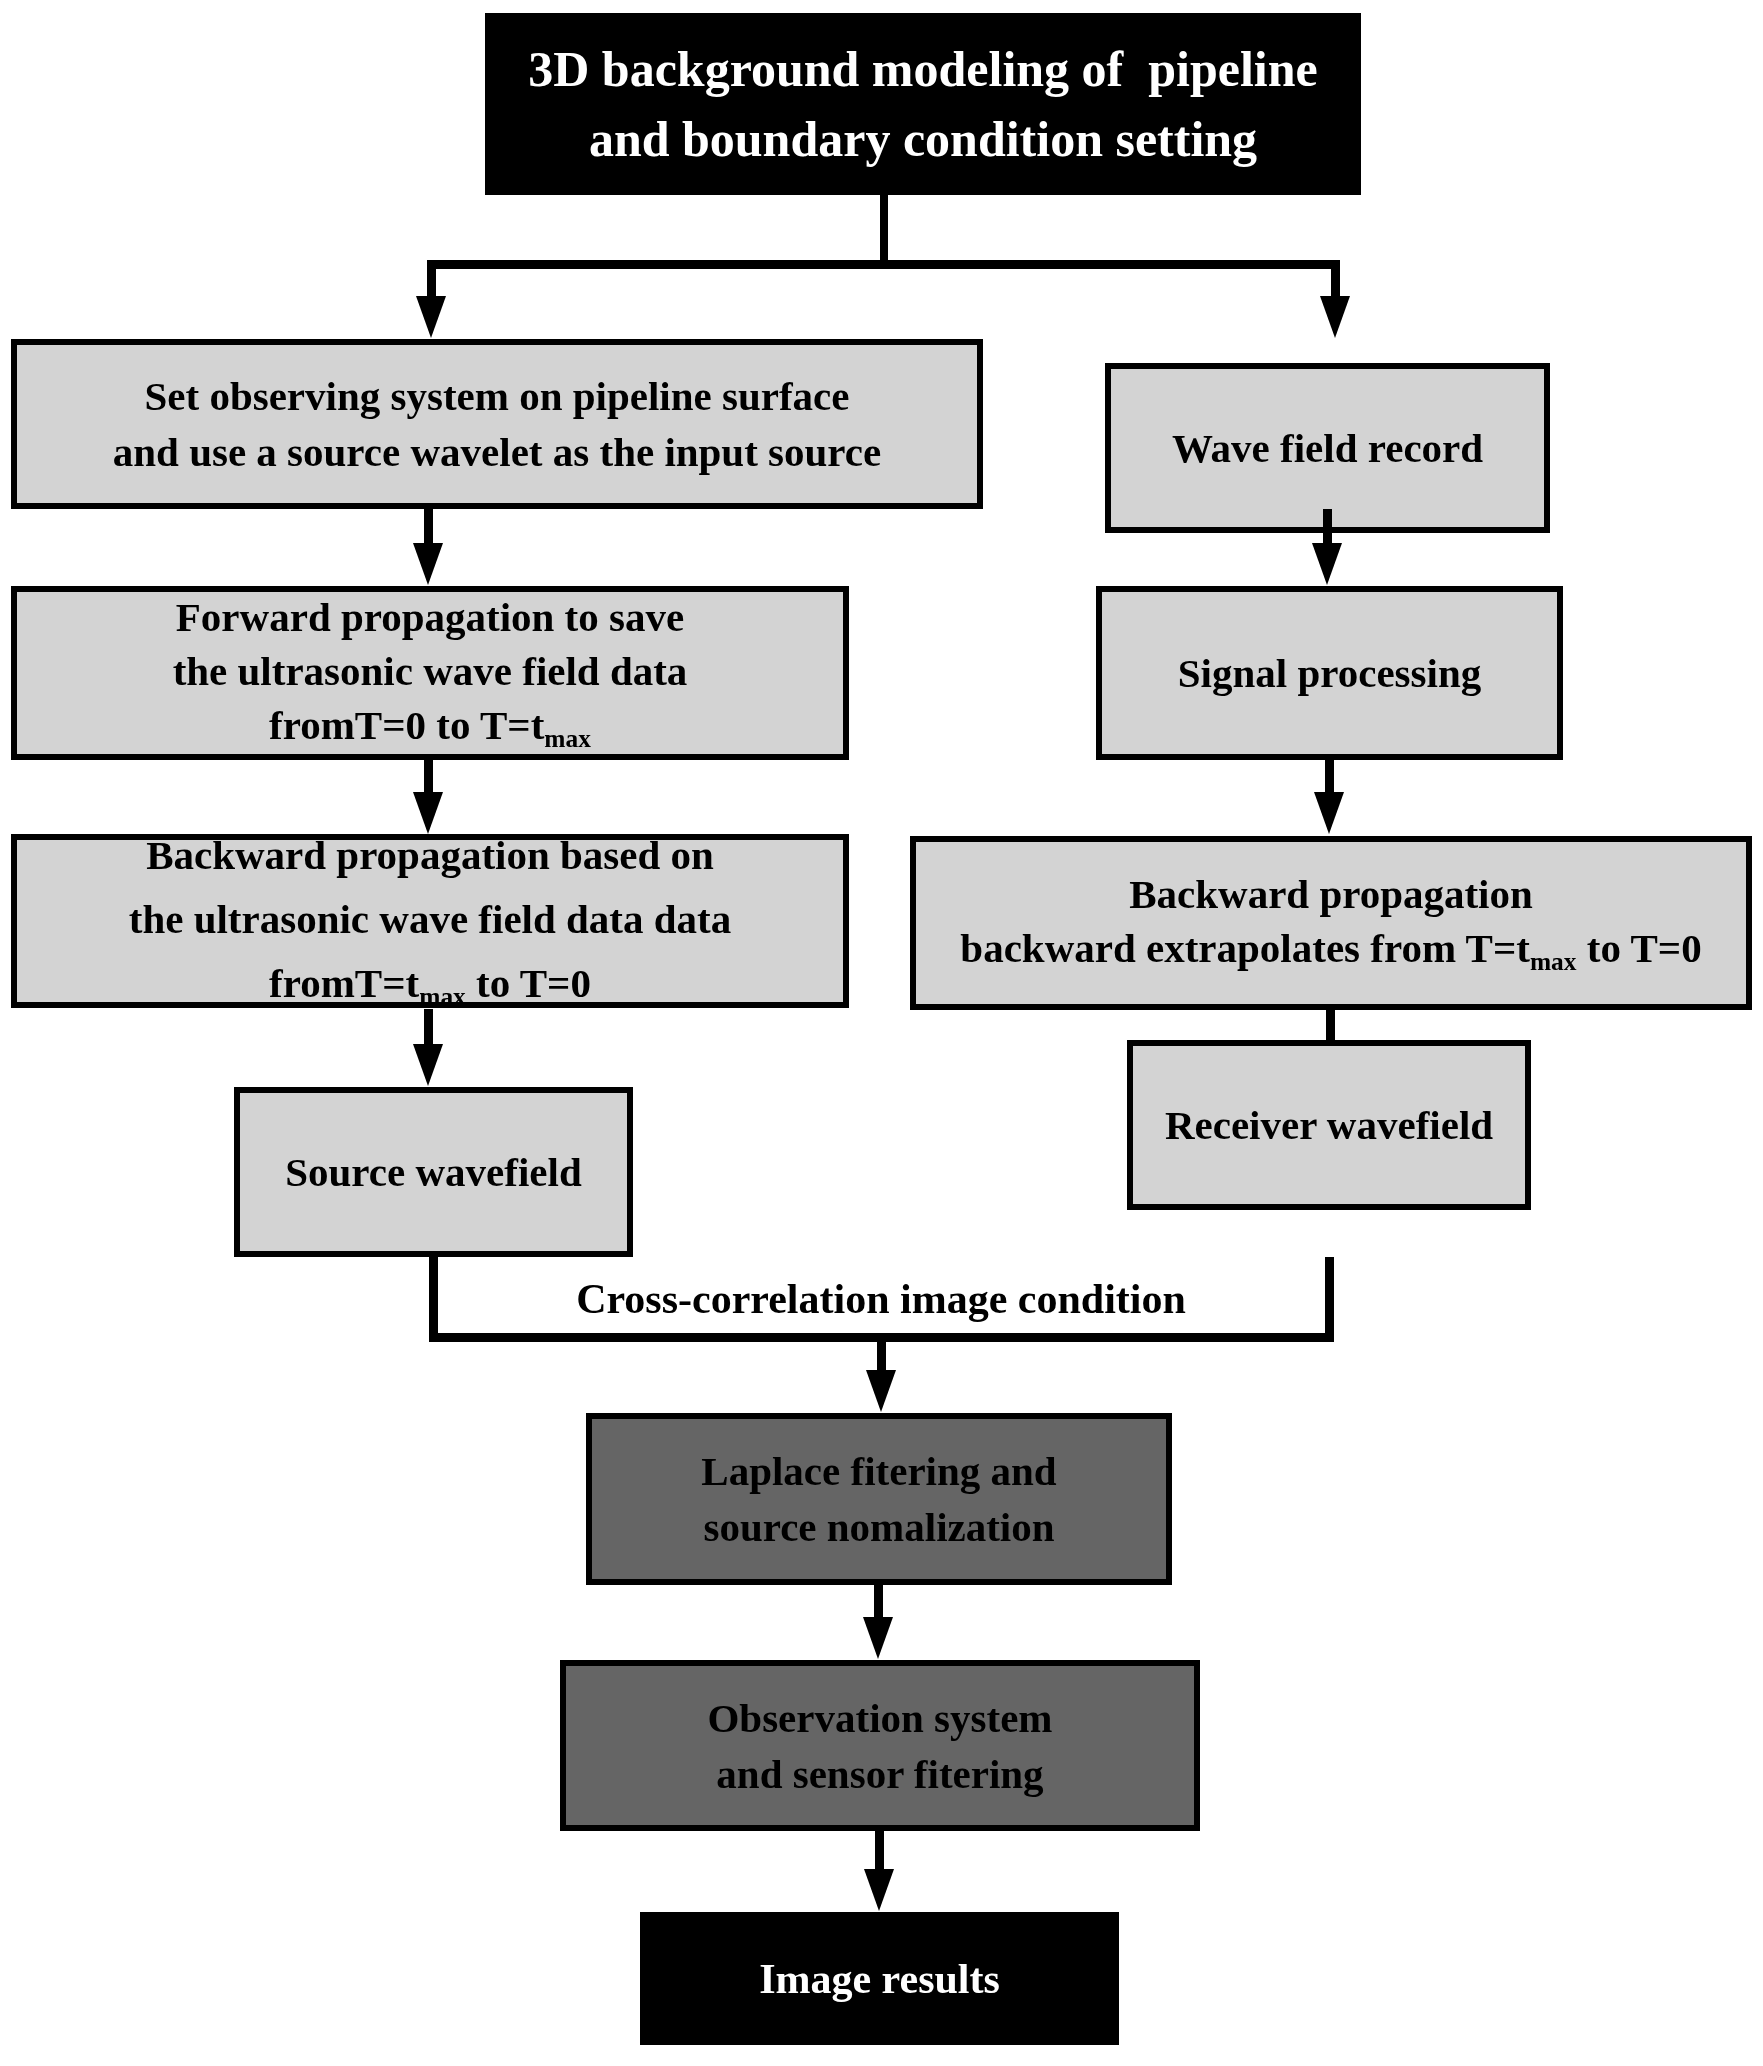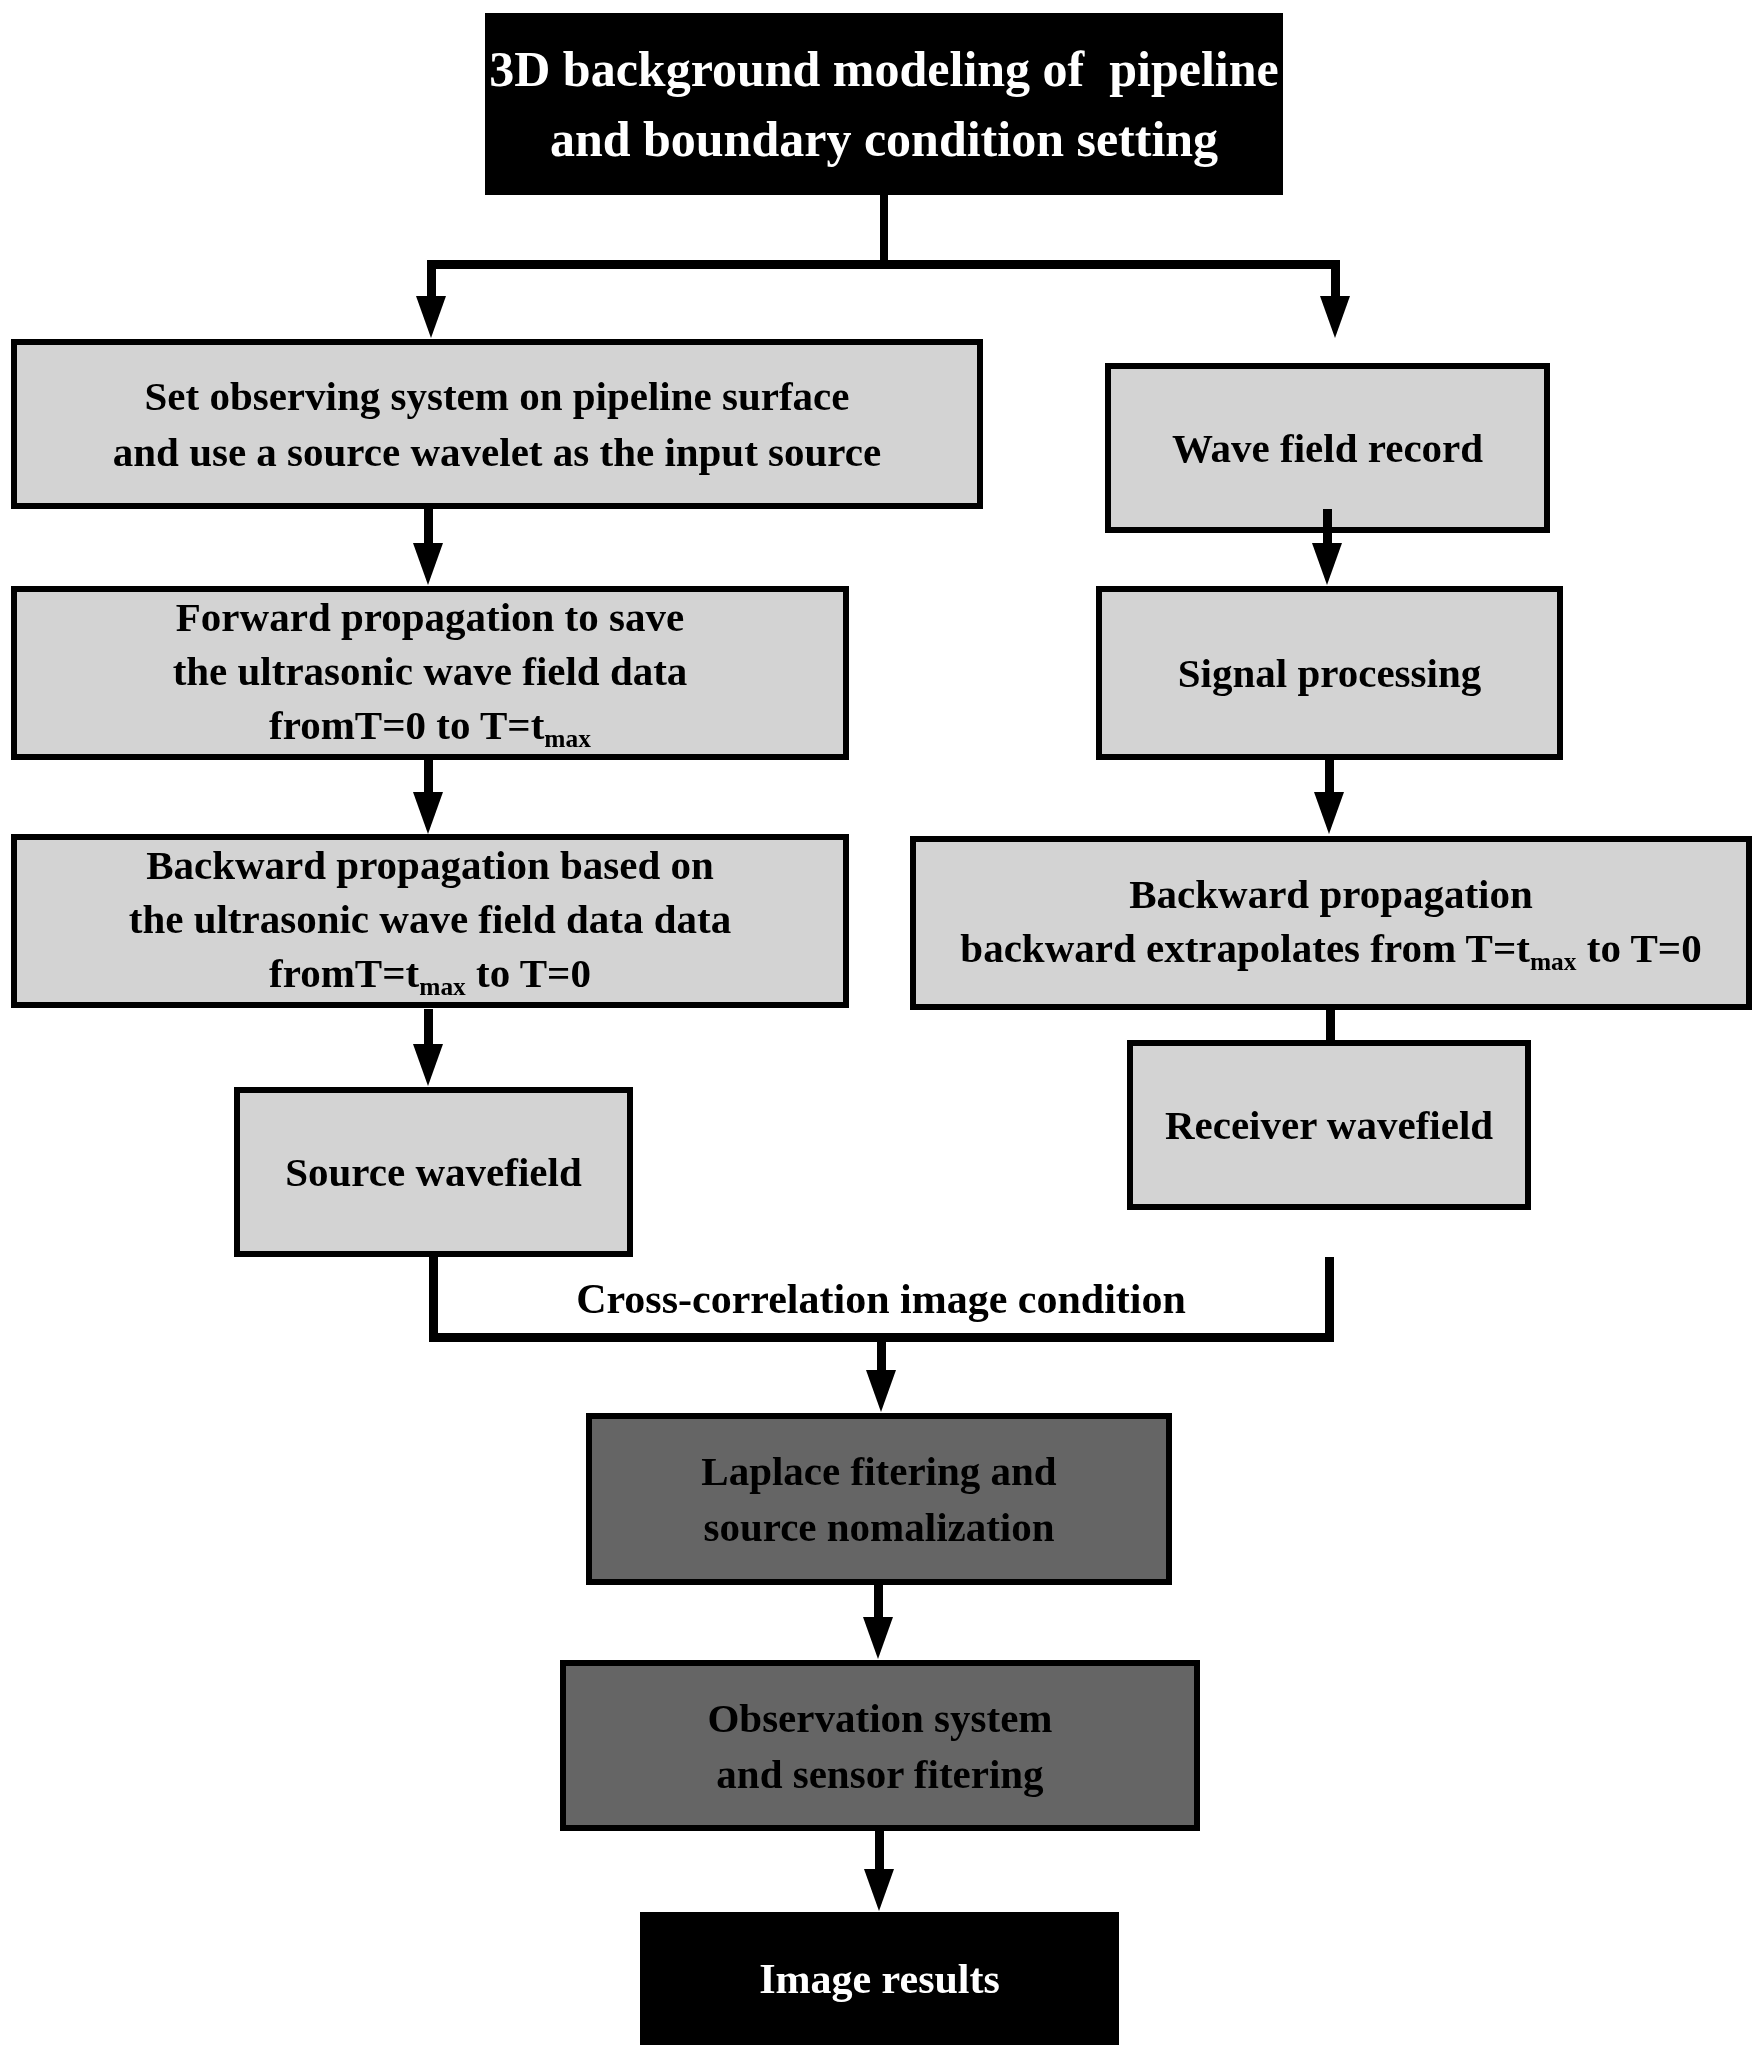--- a/index.html
+++ b/index.html
@@ -59,21 +59,21 @@
     text-align: center;
     font-size: 42px;
     white-space: pre;
   }
 </style>
 </head>
 <body>
 
 <div class="canvas">
 
-  <div class="node terminal" style="left:485px; top:13px; width:798px; height:182px;">
+  <div class="node terminal" style="left:485px; top:13px; width:876px; height:182px;">
     <div class="title-ln">3D background modeling of  pipeline</div>
     <div class="title-ln">and boundary condition setting</div>
   </div>
 
   <div class="shaft" style="left:880px; top:195px; width:8px; height:70px;"></div>
   <div class="shaft" style="left:427px; top:260px; width:913px; height:8.8px;"></div>
   <div class="shaft" style="left:427px; top:260px; width:8.8px; height:40px;"></div>
   <div class="head" style="left:416px; top:296px;"></div>
   <div class="shaft" style="left:1331px; top:260px; width:8.8px; height:40px;"></div>
   <div class="head" style="left:1320px; top:296px;"></div>
@@ -88,21 +88,21 @@
 
   <div class="node light" style="left:11px; top:586px; width:838px; height:174px;">
     <div class="ln ln3">Forward propagation to save</div>
     <div class="ln ln3">the ultrasonic wave field data</div>
     <div class="ln ln3"><span>fromT=0 to T=t</span><span class="sub">max</span><span></span></div>
   </div>
 
   <div class="shaft" style="left:424px; top:760px; width:8.8px; height:34px;"></div>
   <div class="head" style="left:413px; top:792px;"></div>
 
-  <div class="node light" style="left:11px; top:834px; width:838px; height:174px;">
+  <div class="node light" style="left:11px; top:834px; width:838px; height:174px;gap:10px;">
     <div class="ln ln3">Backward propagation based on</div>
     <div class="ln ln3">the ultrasonic wave field data data</div>
     <div class="ln ln3"><span>fromT=t</span><span class="sub">max</span><span> to T=0</span></div>
   </div>
 
   <div class="shaft" style="left:424px; top:1009px; width:8.8px; height:37px;"></div>
   <div class="head" style="left:413px; top:1044px;"></div>
 
   <div class="node light" style="left:234px; top:1087px; width:399px; height:170px;">
     <div class="ln">Source wavefield</div>

